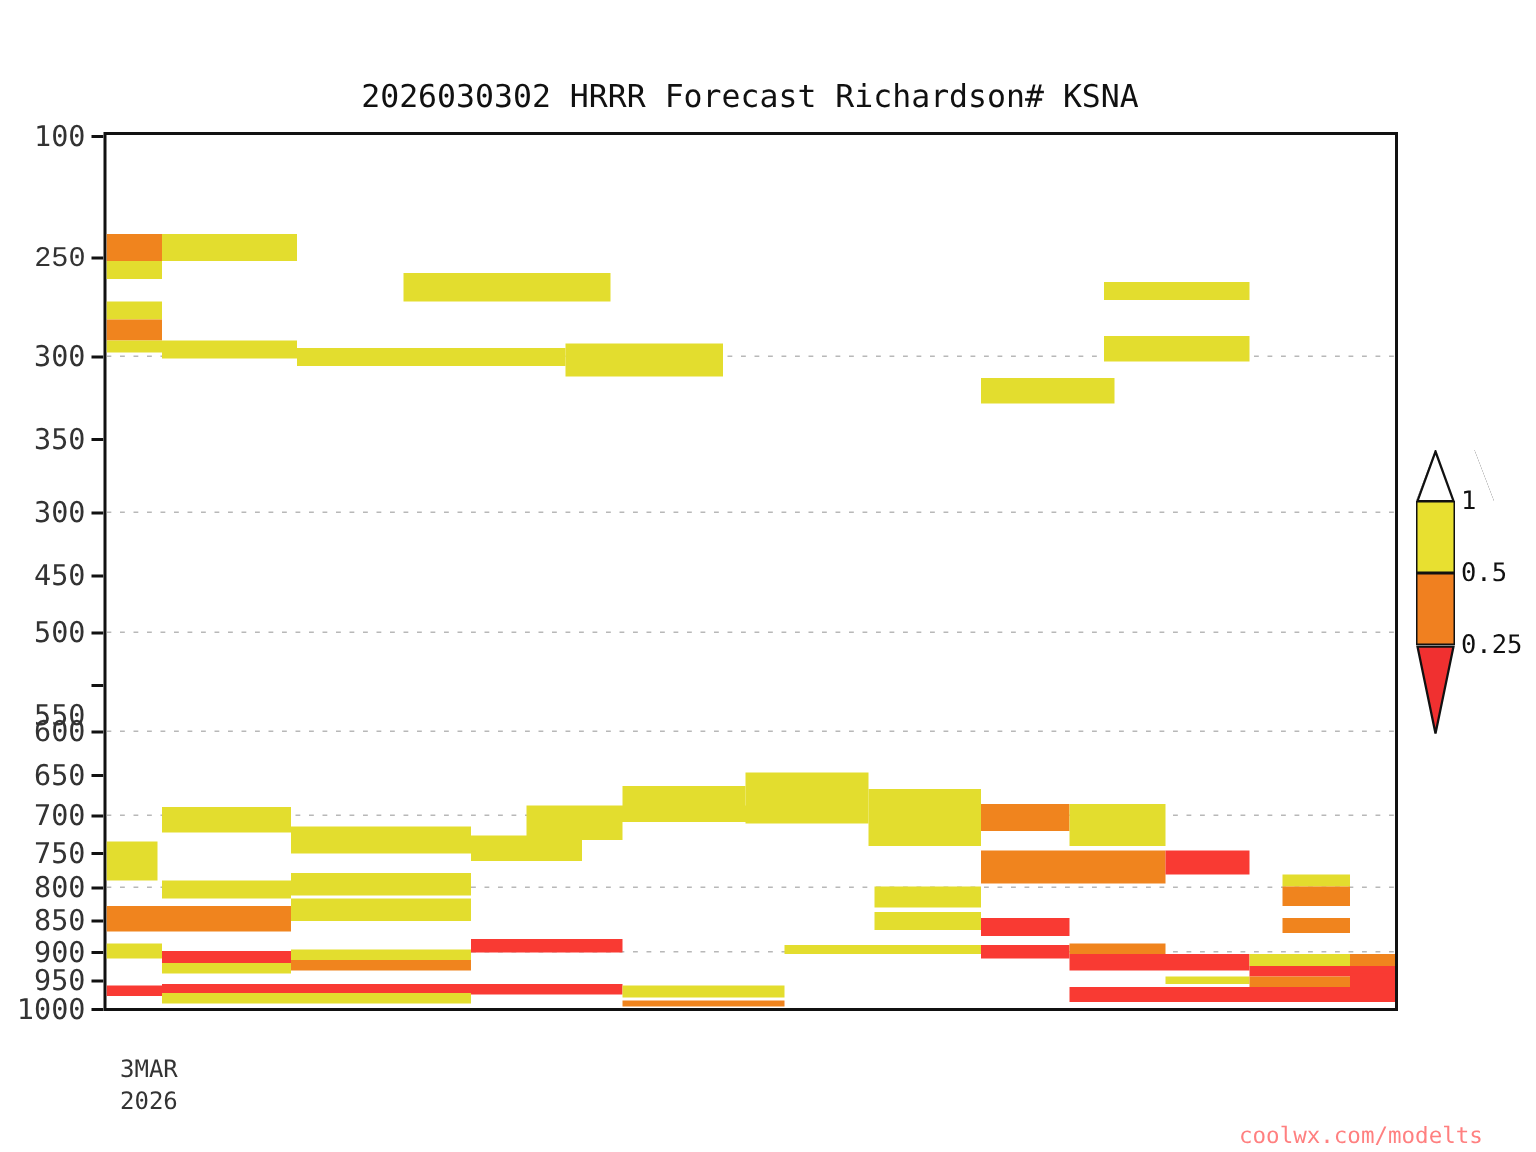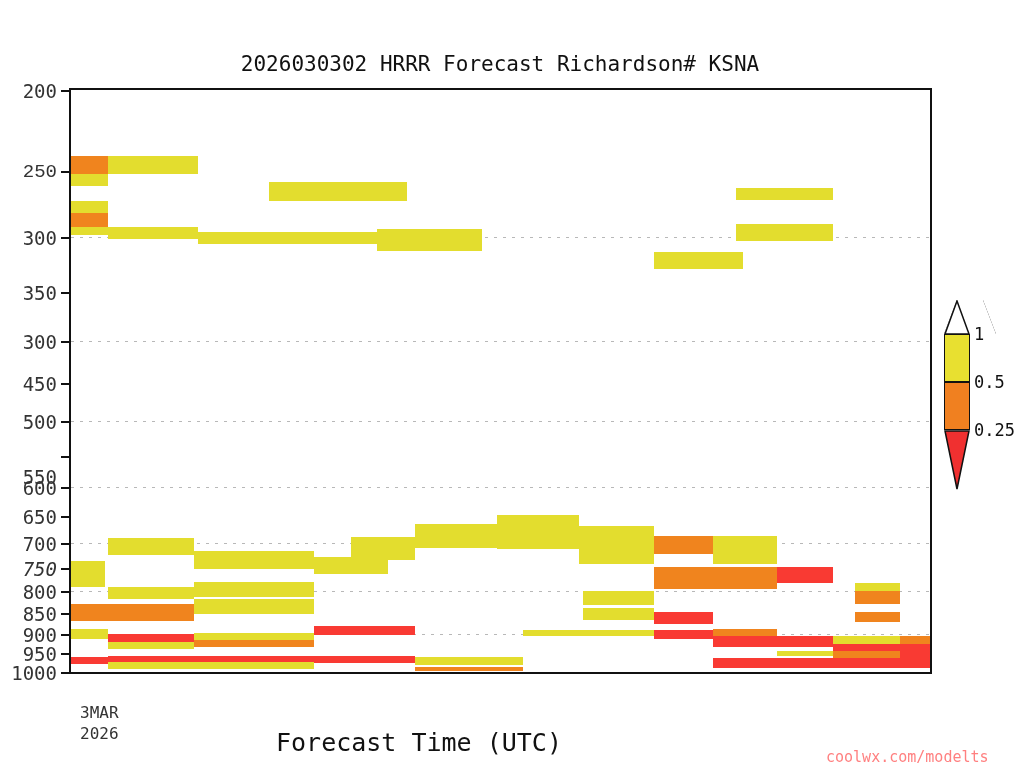--- a/index.html
+++ b/index.html
@@ -64,21 +64,21 @@
 </style>
 </head>
 <body>
 
 <div id="stage">
 
   <div id="chart-title">2026030302 HRRR Forecast Richardson# KSNA</div>
 
   <div id="yaxis">
       <div class="ytick" style="top: 2px;"></div>
-      <div class="ylab" style="top: 3px;">200</div>
+      <div class="ylab" style="top: 3px;">100</div>
       <div class="ytick" style="top: 82.6925px;"></div>
       <div class="ylab" style="top: 83.6925px; font-family: Liberation Mono, monospace;">250</div>
       <div class="ytick" style="top: 148.623px;"></div>
       <div class="ylab" style="top: 149.623px;">300</div>
       <div class="ytick" style="top: 204.367px;"></div>
       <div class="ylab" style="top: 205.367px;">350</div>
       <div class="ytick" style="top: 252.654px;"></div>
       <div class="ylab" style="top: 253.654px;">300</div>
       <div class="ytick" style="top: 295.246px;"></div>
       <div class="ylab" style="top: 296.246px;">450</div>
@@ -86,21 +86,21 @@
       <div class="ylab" style="top: 334.346px;">500</div>
       <div class="ytick" style="top: 367.812px;"></div>
       <div class="ylab" style="top: 389px;">550</div>
       <div class="ytick" style="top: 399.277px;"></div>
       <div class="ylab" style="top: 400.277px;">600</div>
       <div class="ytick" style="top: 428.222px;"></div>
       <div class="ylab" style="top: 429.222px;">650</div>
       <div class="ytick" style="top: 455.02px;"></div>
       <div class="ylab" style="top: 456.02px;">700</div>
       <div class="ytick" style="top: 479.969px;"></div>
-      <div class="ylab" style="top: 480.969px; font-style: italic;">750</div>
+      <div class="ylab" style="top: 480.969px;">750</div>
       <div class="ytick" style="top: 503.308px;"></div>
       <div class="ylab" style="top: 504.308px;">800</div>
       <div class="ytick" style="top: 525.23px;"></div>
       <div class="ylab" style="top: 526.23px;">850</div>
       <div class="ytick" style="top: 545.9px;"></div>
       <div class="ylab" style="top: 546.9px;">900</div>
       <div class="ytick" style="top: 565.451px;"></div>
       <div class="ylab" style="top: 566.451px;">950</div>
       <div class="ytick" style="top: 584px;"></div>
       <div class="ylab" style="top: 585px;">1000</div>
@@ -180,21 +180,20 @@
         <div class="cell" style="left: 642.383px; width: 216.617px; top: 567.991px; height: 10.375px; background: rgb(249, 58, 51);"></div>
         <div class="cell" style="left: 343.6px; width: 108.309px; top: 576.902px; height: 3.64904px; background: rgb(240, 132, 30);"></div>
       </div>
     <div id="terrain" style="height: 0.401792px; background: rgb(160, 90, 44);"></div>
   </div>
 
 
   <div id="datestamp">3MAR
 2026</div>
 
-  <div id="xtitle">Forecast Time (UTC)</div>
 
   <div id="colorbar">
       <div class="cbtip" style="top: 0px; border-left: 13px solid transparent; border-right: 13px solid transparent; border-bottom: 34px solid rgb(255, 255, 255); filter: drop-shadow(rgb(17, 17, 17) 0px 0px 0px);"></div>
       <svg width="26" height="34" style="position: absolute; left: 0px; top: 0px;">
         <polygon points="13,1 25,34 1,34" fill="#ffffff" stroke="#111" stroke-width="1.5"></polygon>
       </svg>
       <div class="cbseg" style="top: 34px; height: 48px; background: rgb(232, 224, 48);"></div>
       <div class="cbseg" style="top: 82px; height: 48px; background: rgb(240, 128, 32);"></div>
       <svg width="26" height="60" style="position: absolute; left: 0px; top: 130px;">
         <polygon points="1,1 25,1 13,59" fill="#f03030" stroke="#111" stroke-width="1.5"></polygon>

